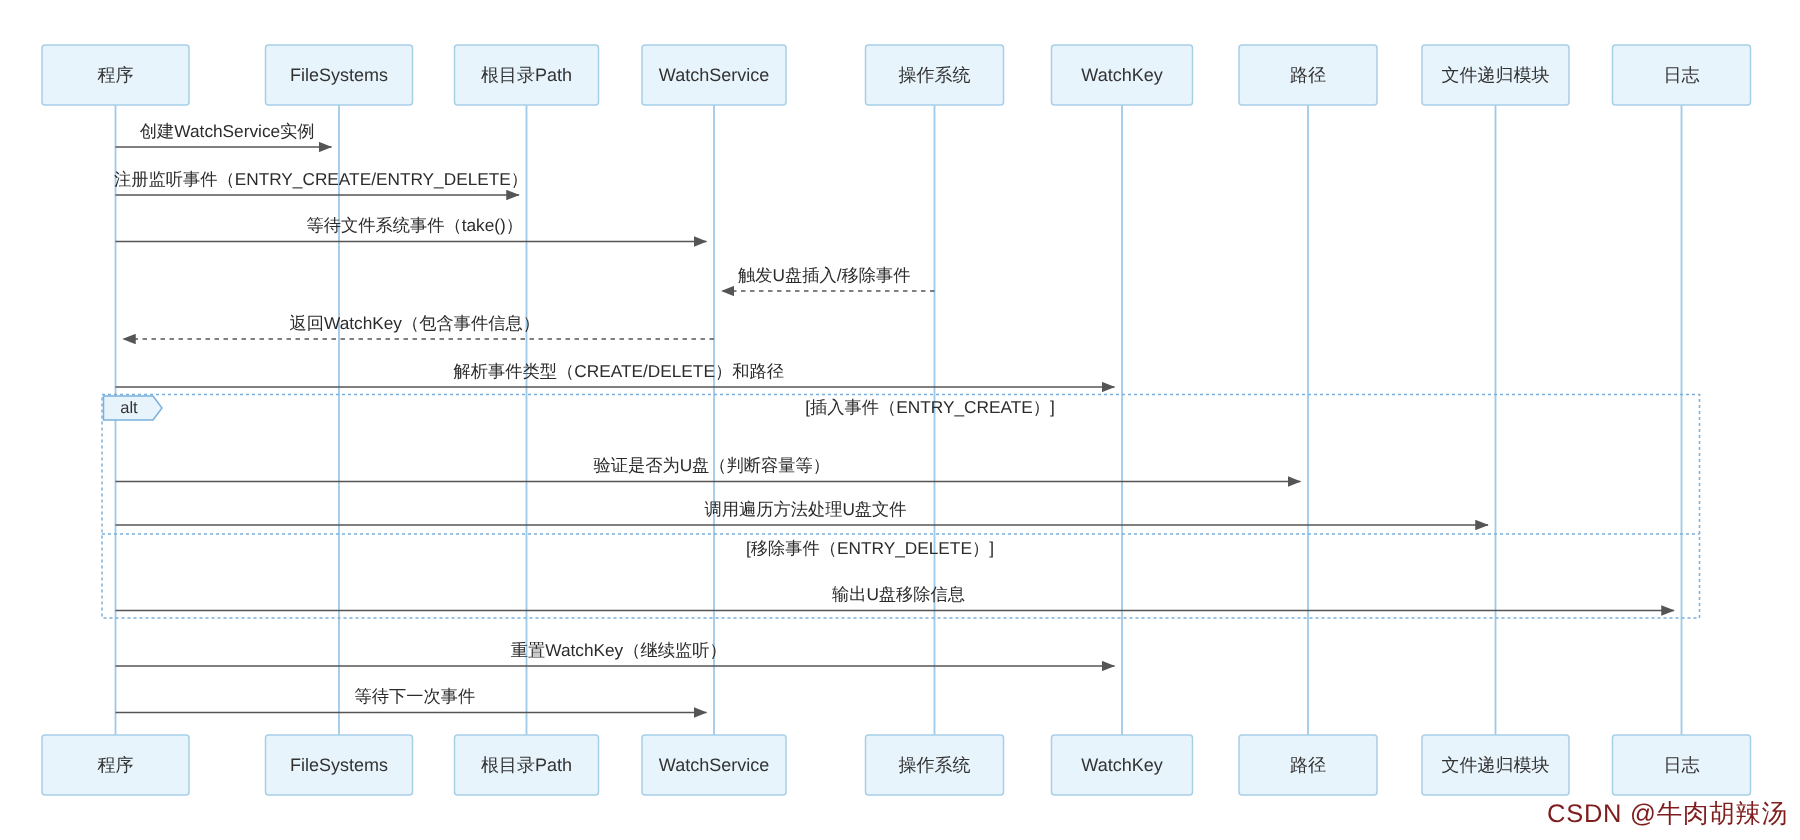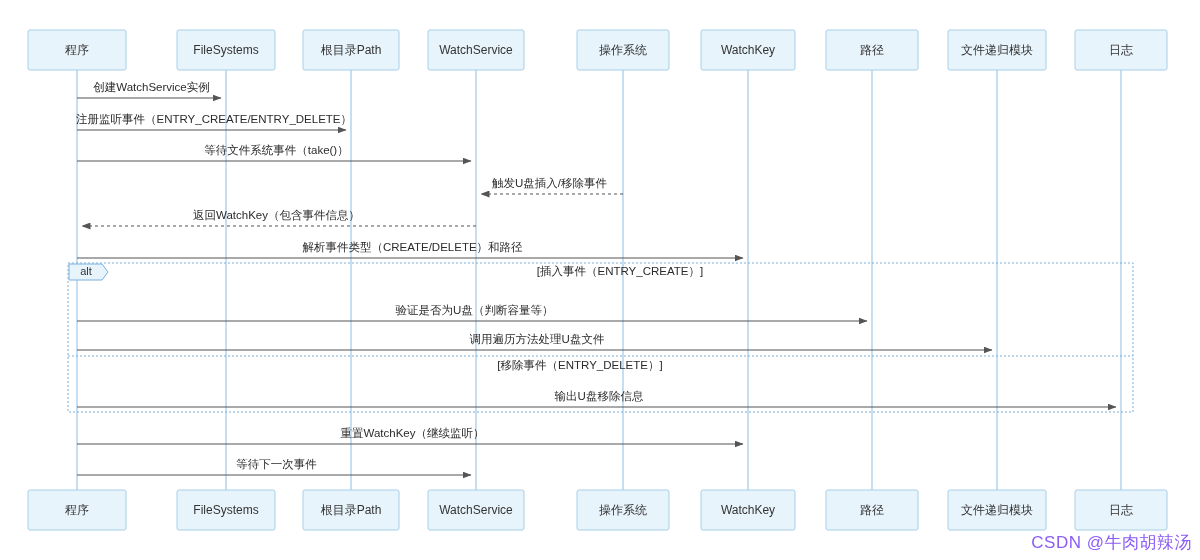--- a/index.html
+++ b/index.html
@@ -32,21 +32,21 @@
     font-family:"Liberation Sans","DejaVu Sans",sans-serif;
     font-size:11px;fill:#333333;text-anchor:middle;dominant-baseline:middle;
   }
   .frag-cond{
     font-family:"Liberation Sans","DejaVu Sans",sans-serif;
     font-size:11.5px;fill:#2b2b2b;text-anchor:middle;
   }
   .watermark{
     position:absolute;right:8px;bottom:6px;
     font-family:"Liberation Sans","DejaVu Sans",sans-serif;
-    font-size:17px;color:#8b5cf6;letter-spacing:.5px;
+    font-size:17px;color:#7f1d1d;letter-spacing:.5px;
     white-space:nowrap;user-select:none;
   }
 </style>
 </head>
 <body>
 
 <div id="stage">
   <svg id="diagram" viewBox="0 0 1200 560" xmlns="http://www.w3.org/2000/svg">
     <defs>
       <marker id="arrowSolid" markerWidth="9" markerHeight="7" refX="8.5" refY="3.5" orient="auto" markerUnits="userSpaceOnUse">

